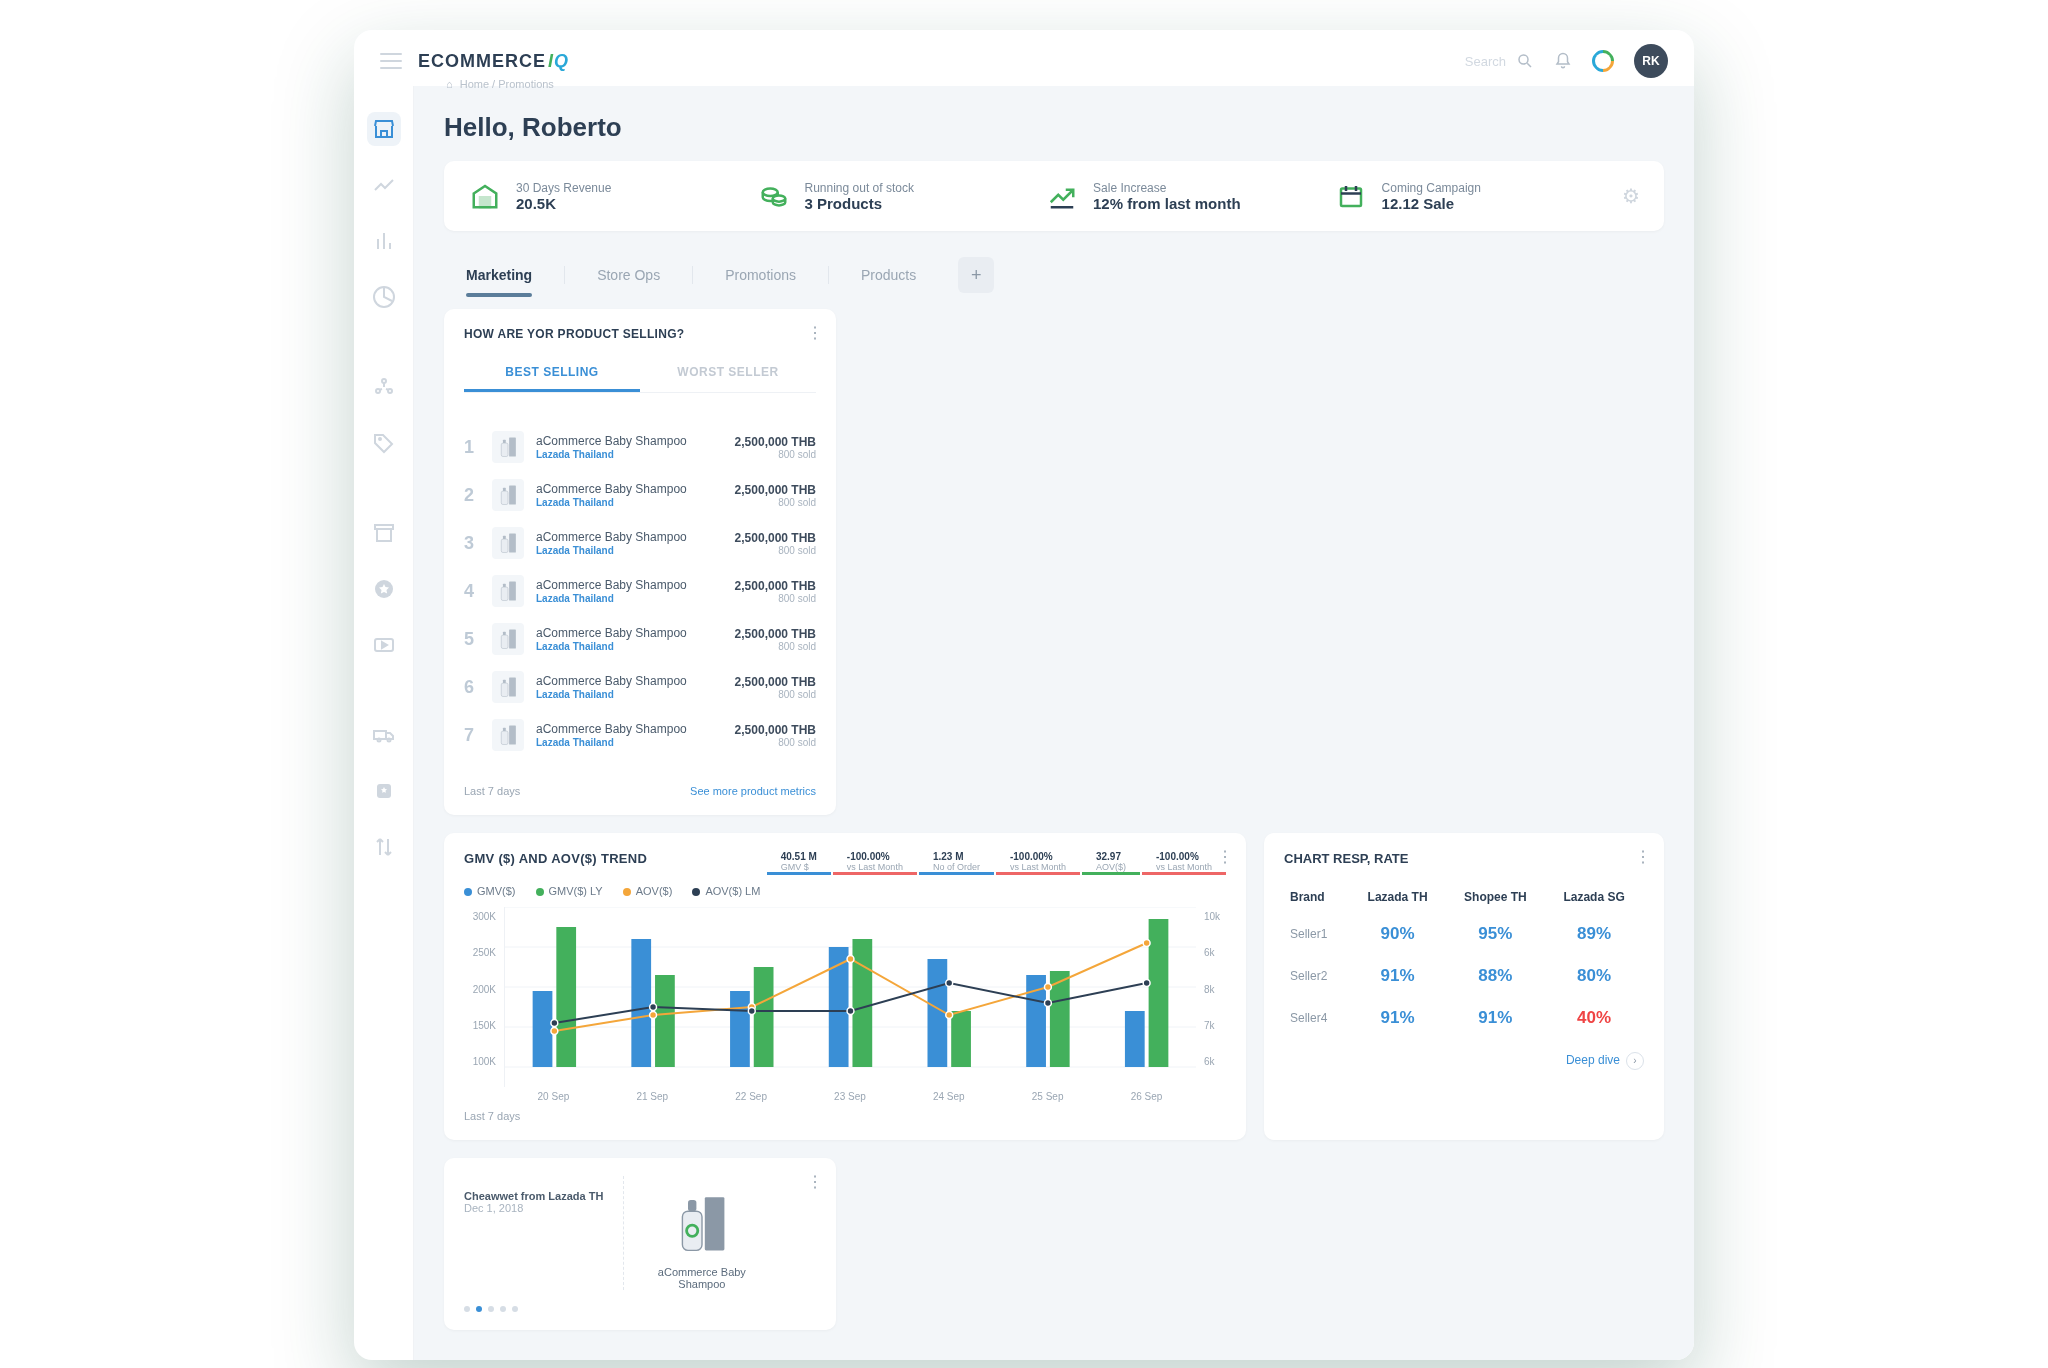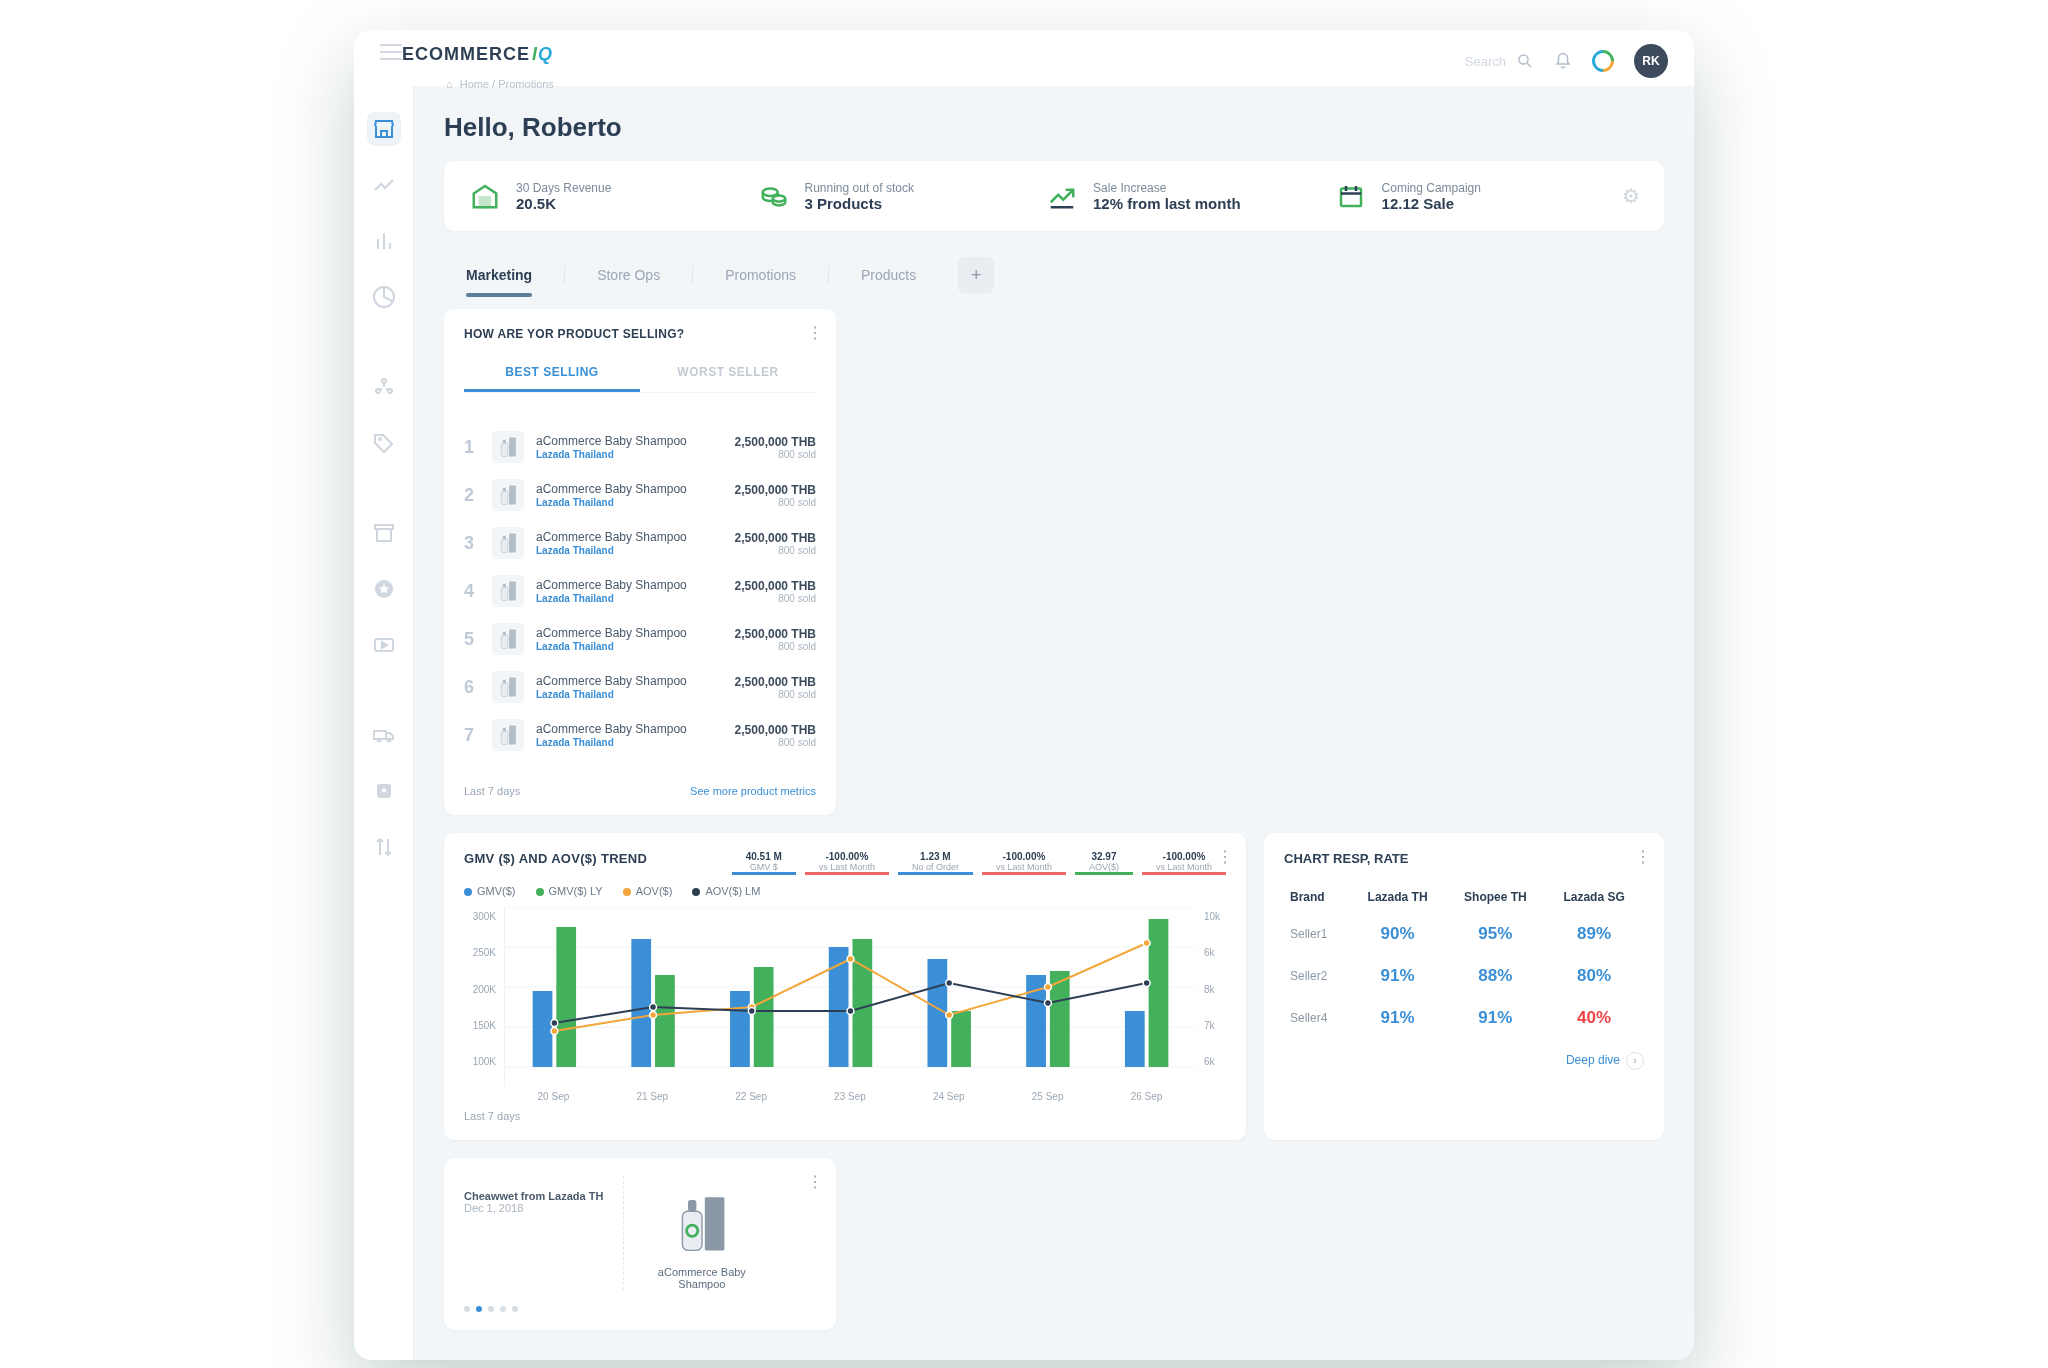--- a/index.html
+++ b/index.html
@@ -1,18 +1,18 @@
 <!DOCTYPE html>
 <html><head>
 <meta charset="utf-8">
 <style>
 *{box-sizing:border-box;margin:0;padding:0;font-family:'Segoe UI',Arial,sans-serif}
 body{background:#fff;display:flex;justify-content:center;padding:30px}
 .window{width:1340px;background:#fff;border-radius:18px;box-shadow:0 30px 80px rgba(20,80,60,0.25);overflow:hidden;position:relative}
-.topbar{display:flex;align-items:flex-start;padding:14px 26px 8px 26px;gap:0}
+.topbar{display:flex;align-items:center;padding:14px 26px 8px 26px;gap:16px}
 .hamburger{width:22px;height:16px;display:flex;flex-direction:column;justify-content:space-between;cursor:pointer}
 .hamburger span{height:2px;background:#cfd6de;border-radius:2px}
 .logo{display:flex;align-items:center;gap:2px;font-weight:700;font-size:18px;letter-spacing:1px;color:#2d3f54}
 .logo .iq{display:inline-flex;align-items:center}
 .logo .i{color:#43b05c;font-style:italic;font-weight:800}
 .logo .q{color:#2aa8d8;font-style:italic;font-weight:800}
 .breadcrumb{position:absolute;left:92px;top:48px;font-size:11px;color:#b9c2cc}
 .breadcrumb .home-ic{margin-right:4px}
 .top-right{margin-left:auto;display:flex;align-items:center;gap:20px}
 .search-area{display:flex;align-items:center;gap:10px;color:#c9d1da}
@@ -38,21 +38,21 @@
 .tab.active{color:#2d3f54;font-weight:700}
 .tab.active::after{content:'';position:absolute;left:22px;right:22px;bottom:-6px;height:4px;background:#5b7d9a;border-radius:3px}
 .tab-sep{width:1px;height:18px;background:#e2e7ed}
 .tab-add{width:36px;height:36px;background:#e9edf2;border-radius:6px;display:flex;align-items:center;justify-content:center;color:#8b98a6;font-size:18px;cursor:pointer;margin-left:10px}
 .grid{display:grid;grid-template-columns:1fr 1fr 400px;grid-template-rows:auto auto;gap:18px}
 .card{background:#fff;border-radius:10px;padding:18px 20px;box-shadow:0 1px 3px rgba(0,0,0,0.04);position:relative}
 .card-menu{position:absolute;top:14px;right:14px;color:#9aa6b3;font-size:16px;cursor:pointer;letter-spacing:-1px}
 .chart-card{grid-column:1/3}
 .chart-head{display:flex;align-items:flex-start;gap:30px;margin-bottom:10px}
 .chart-title{font-size:13px;font-weight:800;color:#2d3f54;letter-spacing:0.3px}
-.chart-stats{display:flex;gap:9px;margin-left:auto;font-size:10px;text-align:center}
+.chart-stats{display:flex;gap:2px;margin-left:auto;font-size:10px;text-align:left}
 .stat{padding:0 14px;border-bottom:3px solid #3a8fd6}
 .stat:nth-child(2){border-color:#e66}
 .stat:nth-child(3){border-color:#3a8fd6}
 .stat:nth-child(4){border-color:#e66}
 .stat:nth-child(5){border-color:#43b05c}
 .stat:nth-child(6){border-color:#e66}
 .stat .sv{color:#2d3f54;font-weight:600}
 .stat .sl{color:#9aa6b3;font-size:9px}
 .legend{display:flex;gap:20px;font-size:11px;color:#6b7a8a;margin:8px 0 10px 0}
 .legend span::before{content:'';display:inline-block;width:8px;height:8px;border-radius:50%;margin-right:5px;vertical-align:middle}

